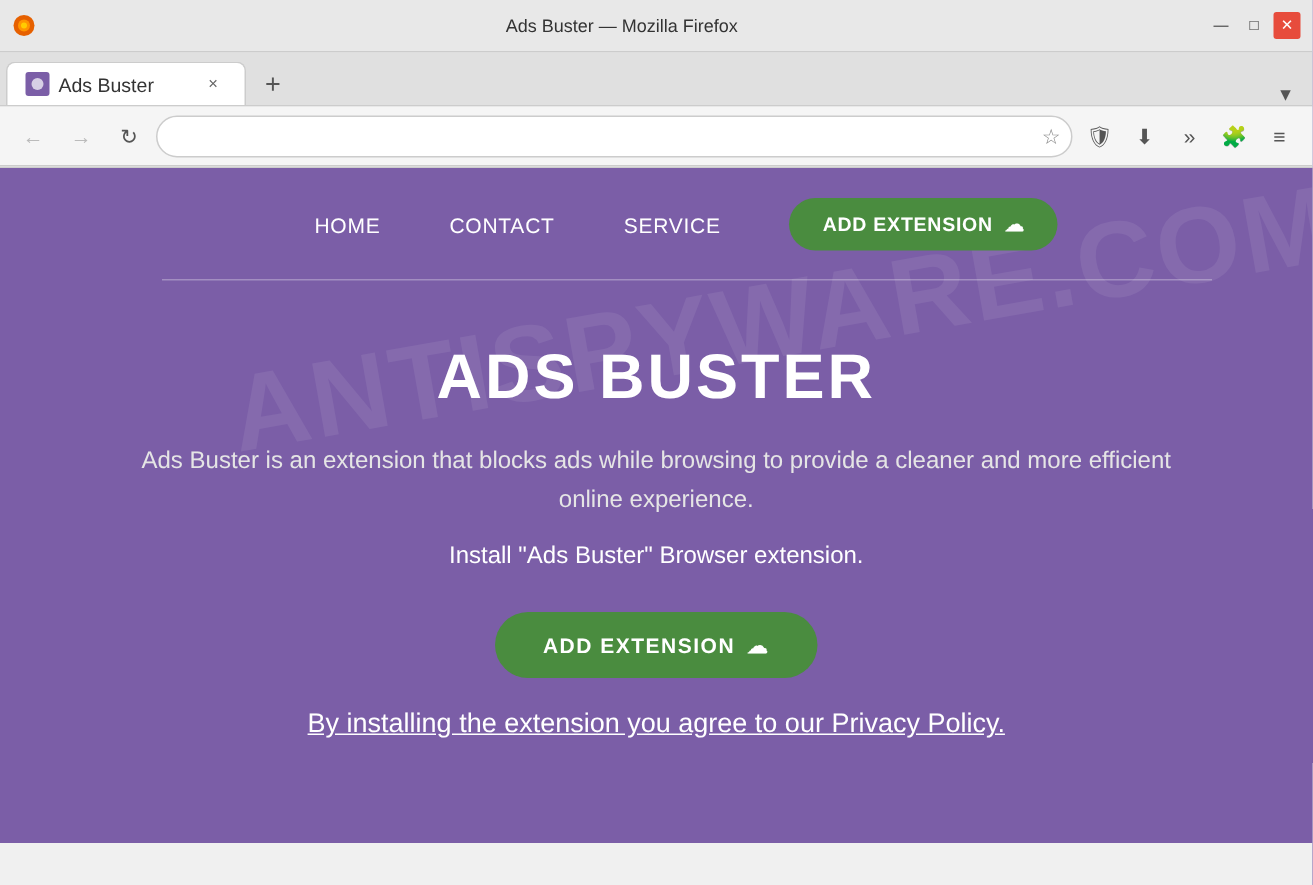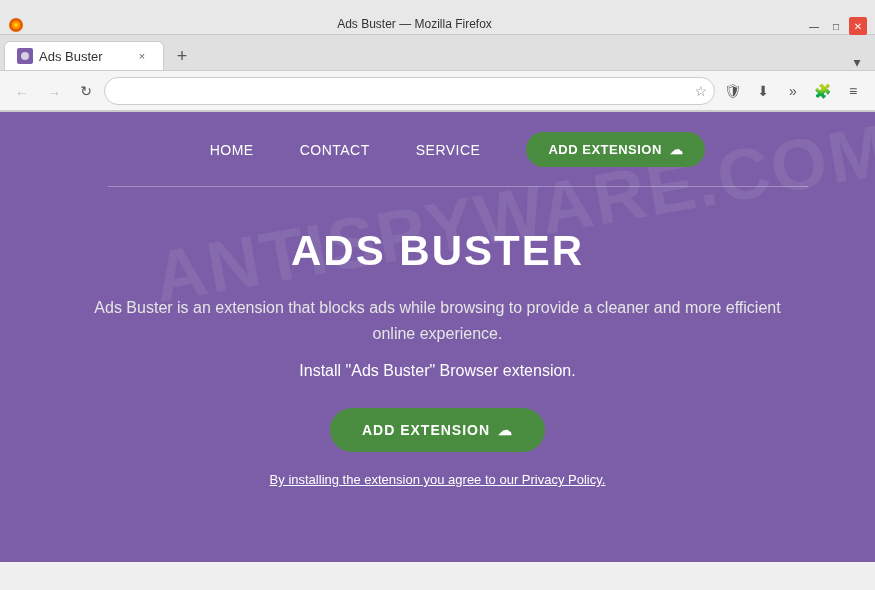--- a/index.html
+++ b/index.html
@@ -1,21 +1,21 @@
 <!DOCTYPE html>
 <html><head>
   <meta charset="utf-8">
   <style>
     * { margin: 0; padding: 0; box-sizing: border-box; }
     body { width: 875px; height: 590px; overflow: hidden; font-family: Arial, sans-serif; background: #f0f0f0; }
 
     
     .window-chrome { background: #f5f5f5; border-bottom: 1px solid #ccc; }
     .title-bar {
-      display: flex; align-items: flex-start; justify-content: space-between;
+      display: flex; align-items: center; justify-content: space-between;
       height: 30px; padding: 17px 8px; background: #e8e8e8; border-bottom: 1px solid #ccc;
     }
     .title-bar-left { display: flex; align-items: center; gap: 6px; }
     .title-text { font-size: 12px; color: #333; flex: 1; text-align: center; }
     .window-controls { display: flex; align-items: center; gap: 4px; }
     .win-btn {
       width: 18px; height: 18px; display: flex; align-items: center; justify-content: center;
       font-size: 10px; cursor: pointer; border: none; background: transparent; color: #333;
     }
     .win-btn-close { background: #e74c3c; color: white; border-radius: 2px; }
@@ -114,21 +114,21 @@
     }
     .hero-install {
       font-size: 16px; color: white; margin-bottom: 28px;
     }
     .hero-add-btn {
       background: #4a8c3f; color: white; border: none; border-radius: 25px;
       padding: 14px 32px; font-size: 14px; font-weight: bold; cursor: pointer;
       display: flex; align-items: center; gap: 8px; letter-spacing: 1px; margin-bottom: 20px;
     }
     .privacy-link {
-      color: white; font-size: 13px; text-decoration: underline; cursor: pointer;
+      color: white; font-size: 18px; text-decoration: underline; cursor: pointer;
     }
   </style>
 </head>
 <body>
 
 <div class="window-chrome">
   <div class="title-bar">
     <div class="title-bar-left">
 
       <svg width="16" height="16" viewBox="0 0 16 16">

